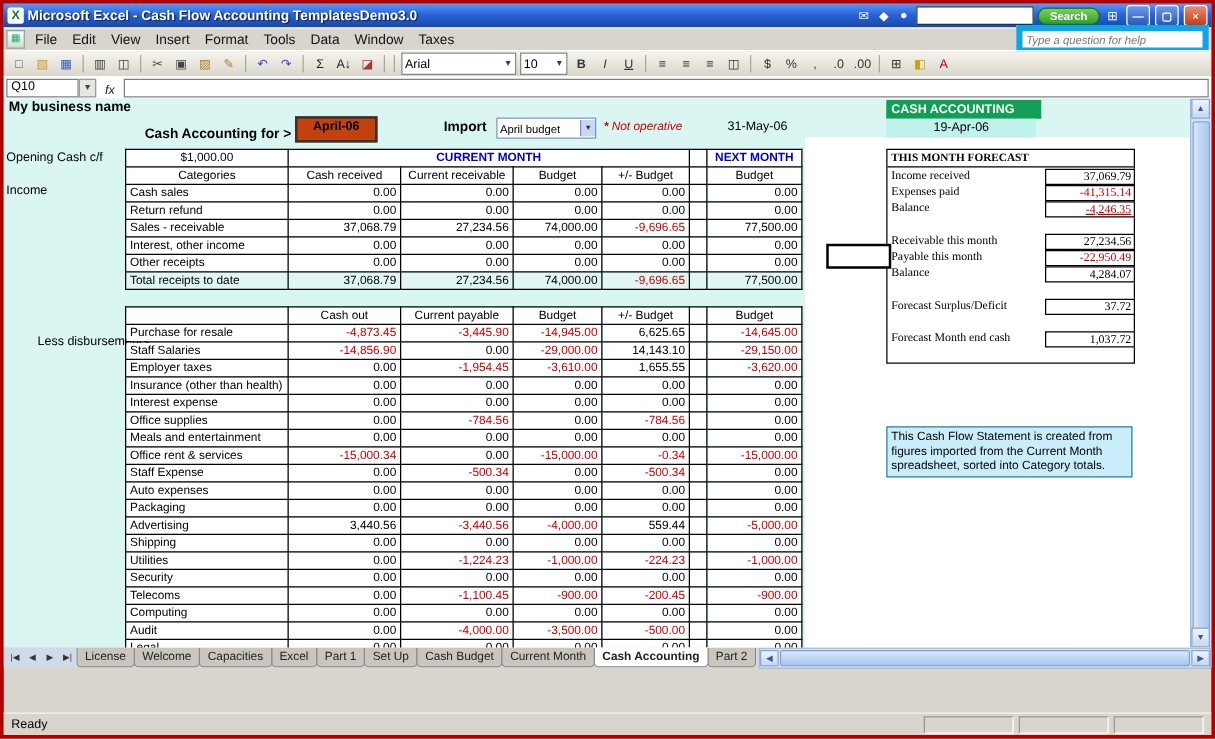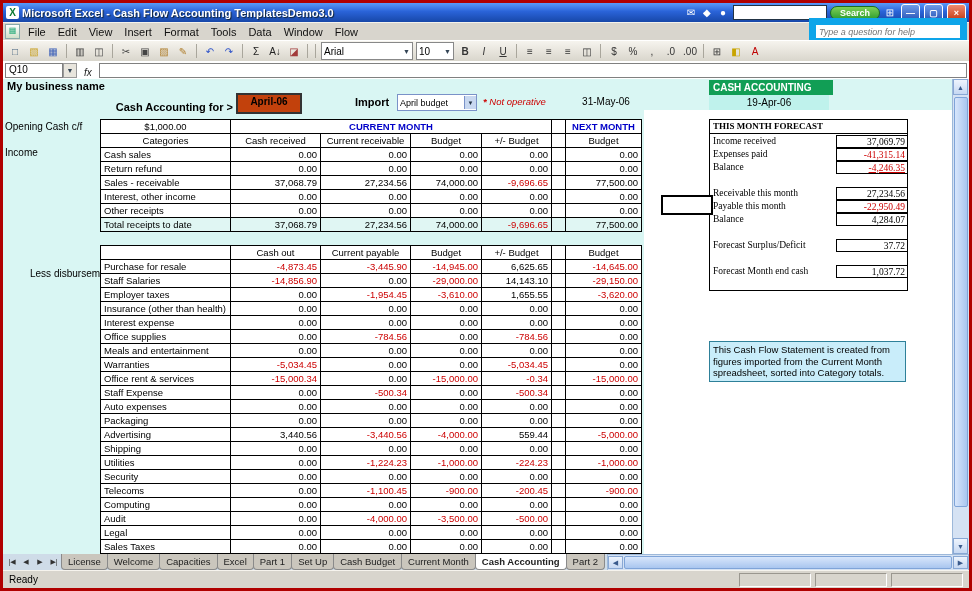--- a/index.html
+++ b/index.html
@@ -14,21 +14,21 @@
   .t-ico{color:#fff;font-size:10px;width:14px;text-align:center;}
   .search-input{width:88px;height:13px;background:#fff;border:1px solid #234;font-size:9px;padding:0 2px;}
   .search-btn{height:14px;padding:0 9px;background:linear-gradient(#7ed057,#2f9e2f);border:1px solid #1c6e1c;border-radius:7px;color:#fff;font-size:9px;font-weight:bold;line-height:12px;}
   .wbtn{width:17px;height:15px;border:1px solid #fff;border-radius:3px;font-size:9px;font-weight:bold;color:#fff;display:flex;align-items:center;justify-content:center;background:linear-gradient(#6f9be8,#2a56b8);margin-left:1px;}
   .wbtn.close{background:linear-gradient(#ef8b70,#c33b17);}
 
   
   .menubar{height:17px;flex:0 0 auto;display:flex;align-items:center;background:#d8d5cd;border-top:1px solid #f4f2ec;padding:0 2px;}
   .menu-grid{width:13px;height:13px;margin-right:2px;background:linear-gradient(#fff,#cfe0c8);border:1px solid #8aa;font-size:8px;line-height:12px;text-align:center;color:#2a7;}
   .menu-item{font-size:11px;padding:0 6px;color:#111;}
-  .help-box{margin-left:auto;width:138px;height:13px;background:#fff;border:7px solid #0ea5e9;font-size:9px;font-style:italic;color:#666;padding:0 3px;}
+  .help-box{margin-left:auto;width:138px;height:13px;background:#fff;border:5px solid #0ea5e9;font-size:9px;font-style:italic;color:#666;padding:0 3px;}
 
   
   .toolbar{height:20px;flex:0 0 auto;display:flex;align-items:center;background:linear-gradient(#f6f4ee,#d9d6cc);border-top:1px solid #fff;padding:0 3px;gap:1px;}
   .tgroup{display:flex;align-items:center;gap:1px;}
   .tbtn{min-width:16px;height:16px;font-size:10px;display:flex;align-items:center;justify-content:center;color:#333;padding:0 1px;}
   .tsep{width:1px;height:14px;background:#a9a69c;margin:0 3px;display:inline-block;}
   .fontbox{width:86px;height:16px;background:#fff;border:1px solid #888;font-size:10px;padding:0 2px;display:flex;justify-content:space-between;align-items:center;margin:0 1px;}
   .fontbox.sizebox{width:32px;}
   .dd{font-size:7px;color:#345;}
 
@@ -88,21 +88,21 @@
   
   .tabbar{height:16px;flex:0 0 auto;background:#cfdce8;display:flex;align-items:flex-start;padding-left:2px;}
   .tnav{width:14px;height:15px;font-size:7px;display:flex;align-items:center;justify-content:center;color:#333;}
   .tab{font-size:9.5px;height:15px;line-height:15px;padding:0 6px;background:#cac6bd;border:1px solid #8a8a8a;border-top:none;border-radius:0 0 4px 4px;margin-right:-1px;color:#222;white-space:nowrap;}
   .tab.active{background:#fff;font-weight:bold;position:relative;z-index:2;}
   .hscroll{flex:1;display:flex;align-items:center;margin-left:3px;height:15px;background:#d5e2f3;border:1px solid #9db8d9;}
   .hbtn{width:15px;height:13px;background:linear-gradient(#eef4fd,#c6d8f2);border:1px solid #89a8d4;color:#3a5a8c;font-size:7px;display:flex;align-items:center;justify-content:center;box-sizing:border-box;}
   .hthumb{flex:1;height:11px;margin:0 1px;background:linear-gradient(#d8e6fb,#a9c6ef);border:1px solid #7fa4d8;border-radius:2px;}
 
   
-  .statusbar{height:17px;flex:0 0 auto;background:#d8d5cd;border-top:1px solid #f6f4ee;display:flex;align-items:center;font-size:10px;padding:0 6px;}
+  .statusbar{height:17px;flex:0 0 auto;background:#d8d5cd;border-top:1px solid #f6f4ee;display:flex;align-items:center;font-size:10px;padding:0 6px;margin-top:36px;}
   .spacer{flex:1;}
   .spanel{width:70px;height:12px;border:1px solid;border-color:#9a978f #fff #fff #9a978f;margin-left:4px;}
 </style>
 </head>
 <body>
 
 <div class="window">
 
   <div class="titlebar">
     <span class="app-icon">X</span>
@@ -125,21 +125,21 @@
     <span class="menu-grid">▦</span>
     <span id="menu-items" style="display:flex;">
         <span class="menu-item">File</span>
         <span class="menu-item">Edit</span>
         <span class="menu-item">View</span>
         <span class="menu-item">Insert</span>
         <span class="menu-item">Format</span>
         <span class="menu-item">Tools</span>
         <span class="menu-item">Data</span>
         <span class="menu-item">Window</span>
-        <span class="menu-item">Flow</span>
+        <span class="menu-item">Taxes</span>
       </span>
     <input class="help-box" placeholder="Type a question for help" style="">
   </div>
 
   <div class="toolbar">
     <span id="tb-std" class="tgroup">
         <span class="tbtn" style="color: rgb(68, 98, 126);">□</span>
         <span class="tbtn" style="color: rgb(201, 162, 39);">▧</span>
         <span class="tbtn" style="color: rgb(59, 95, 184);">▦</span>
         <span class="tsep"></span>
@@ -368,29 +368,20 @@
             <td class="num neg">-784.56</td>
             <td class="gapc"></td>
             <td class="num">0.00</td>
           </tr>
           <tr>
             <td class="lab">Meals and entertainment</td>
             <td class="num">0.00</td>
             <td class="num">0.00</td>
             <td class="num">0.00</td>
             <td class="num">0.00</td>
-            <td class="gapc"></td>
-            <td class="num">0.00</td>
-          </tr>
-          <tr>
-            <td class="lab">Warranties</td>
-            <td class="num neg">-5,034.45</td>
-            <td class="num">0.00</td>
-            <td class="num">0.00</td>
-            <td class="num neg">-5,034.45</td>
             <td class="gapc"></td>
             <td class="num">0.00</td>
           </tr>
           <tr>
             <td class="lab">Office rent &amp; services</td>
             <td class="num neg">-15,000.34</td>
             <td class="num">0.00</td>
             <td class="num neg">-15,000.00</td>
             <td class="num neg">-0.34</td>
             <td class="gapc"></td>

